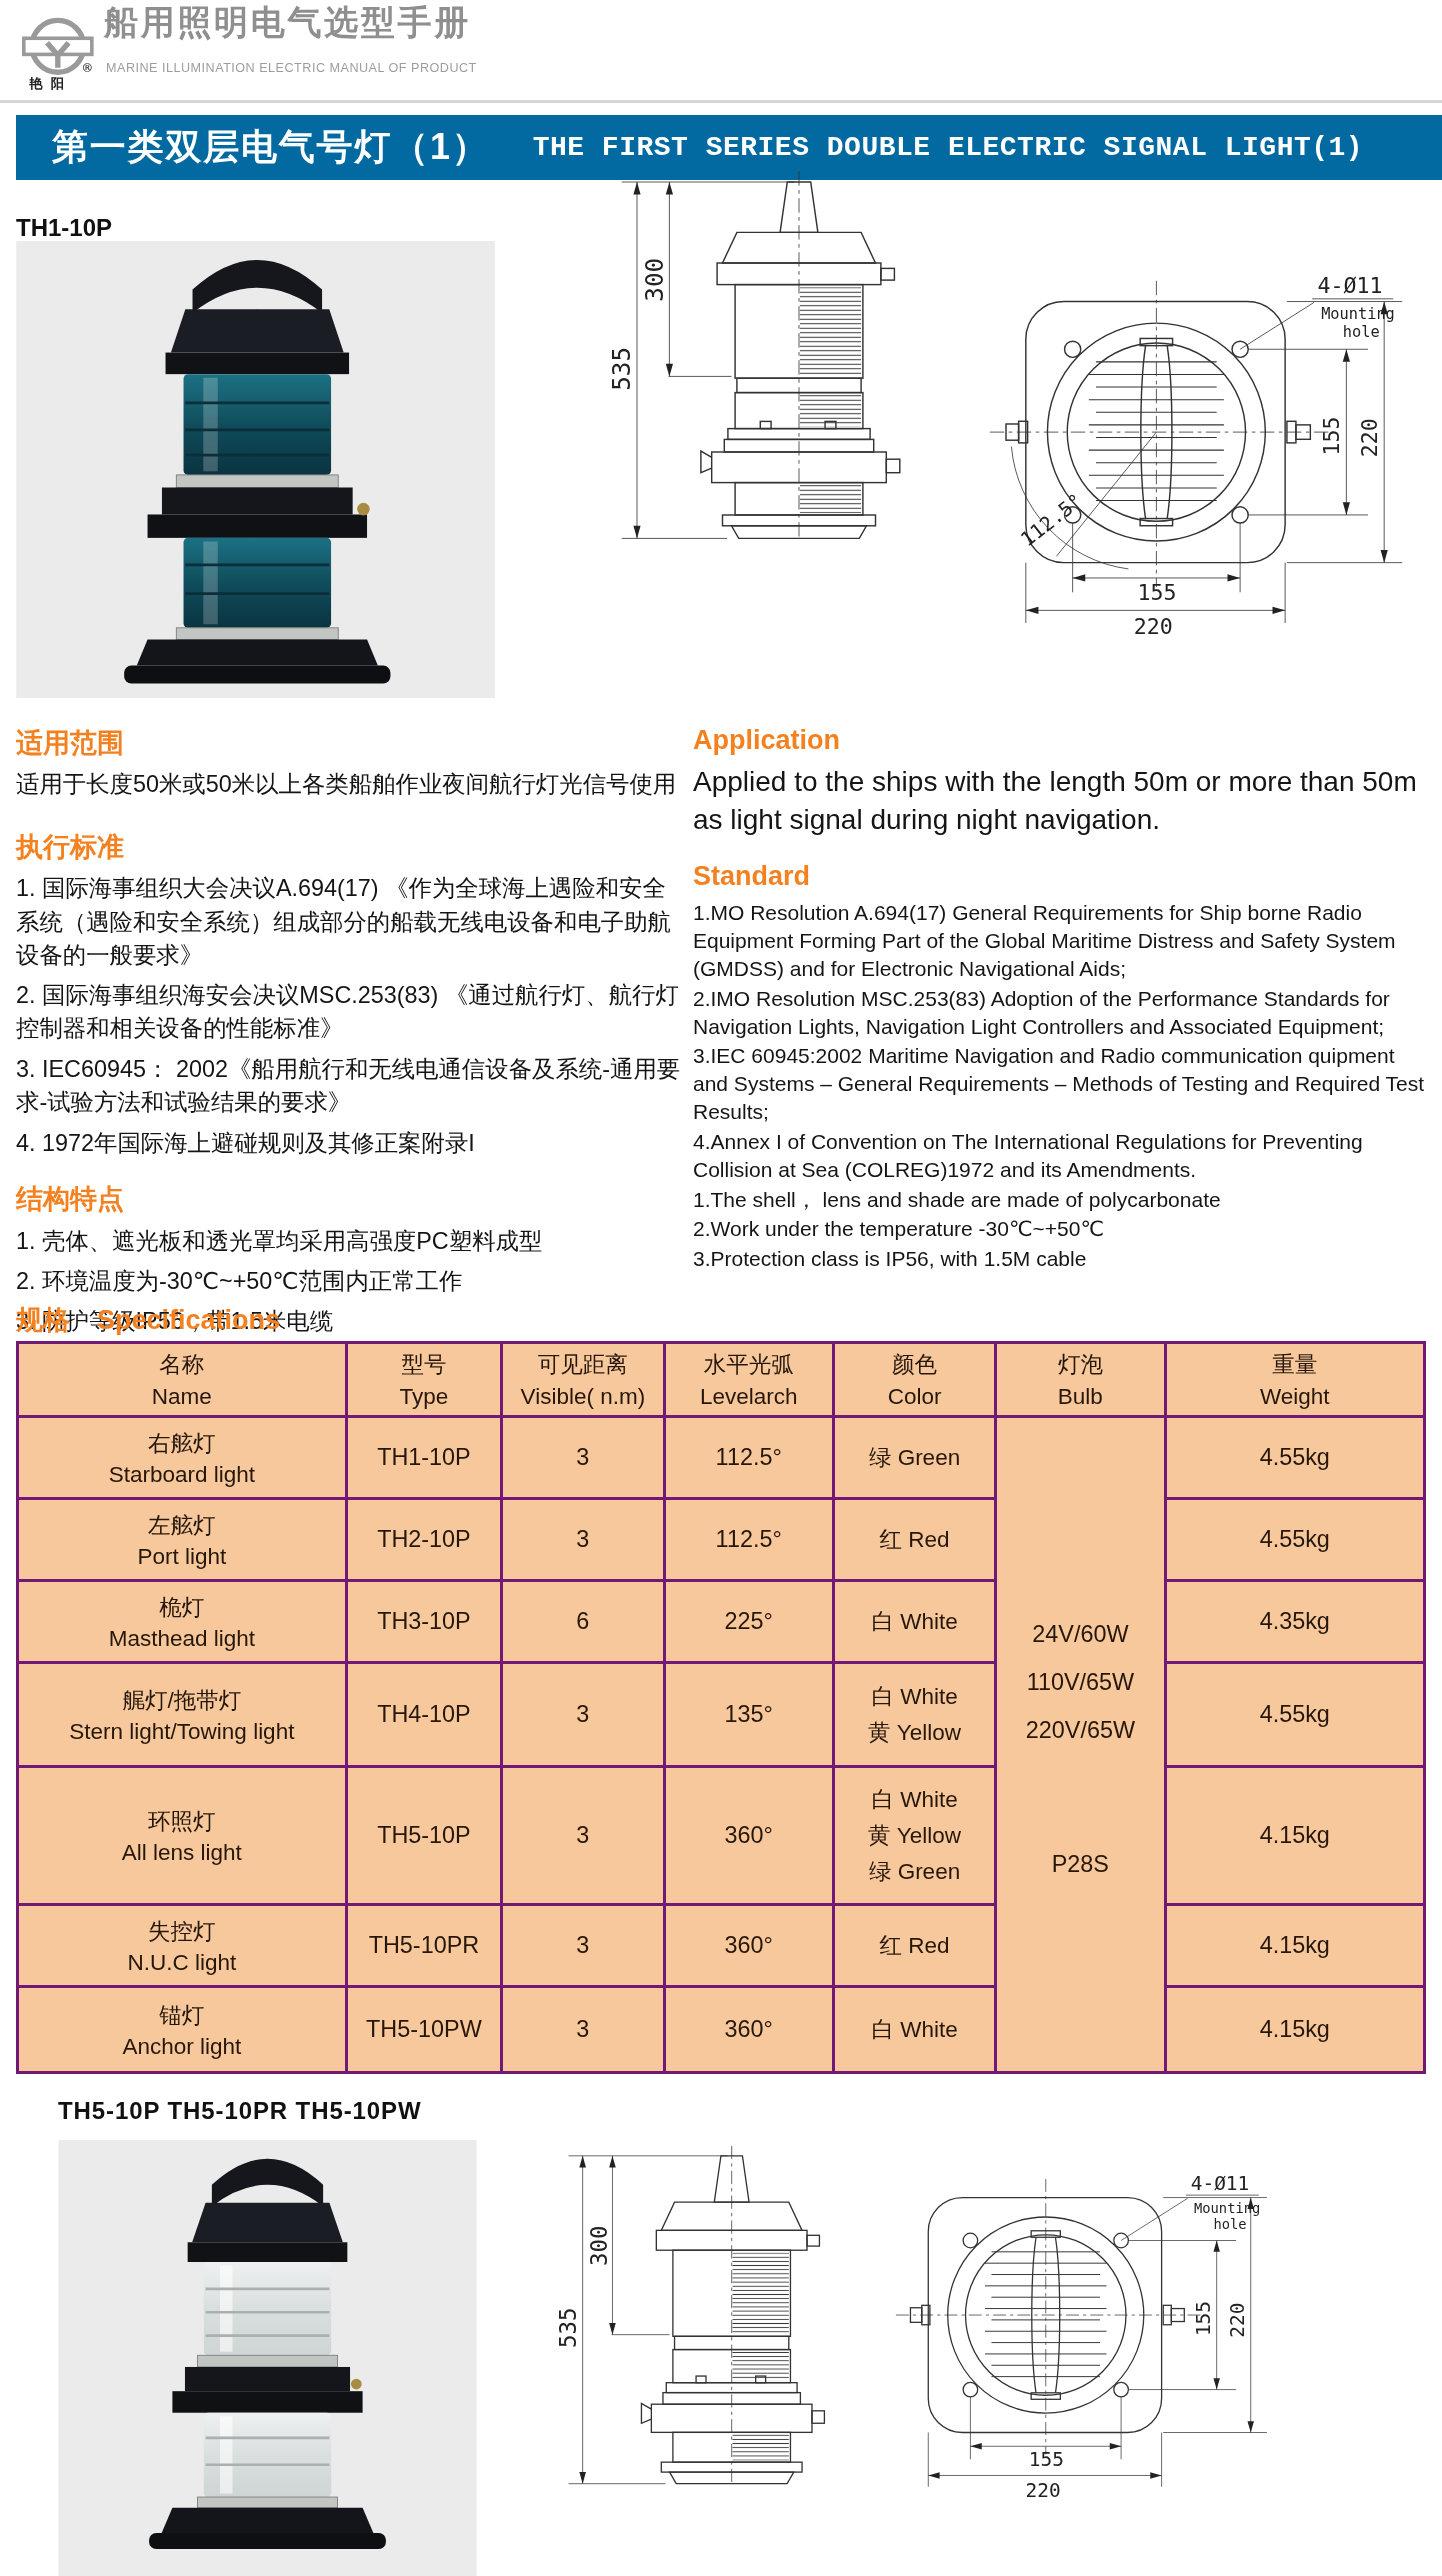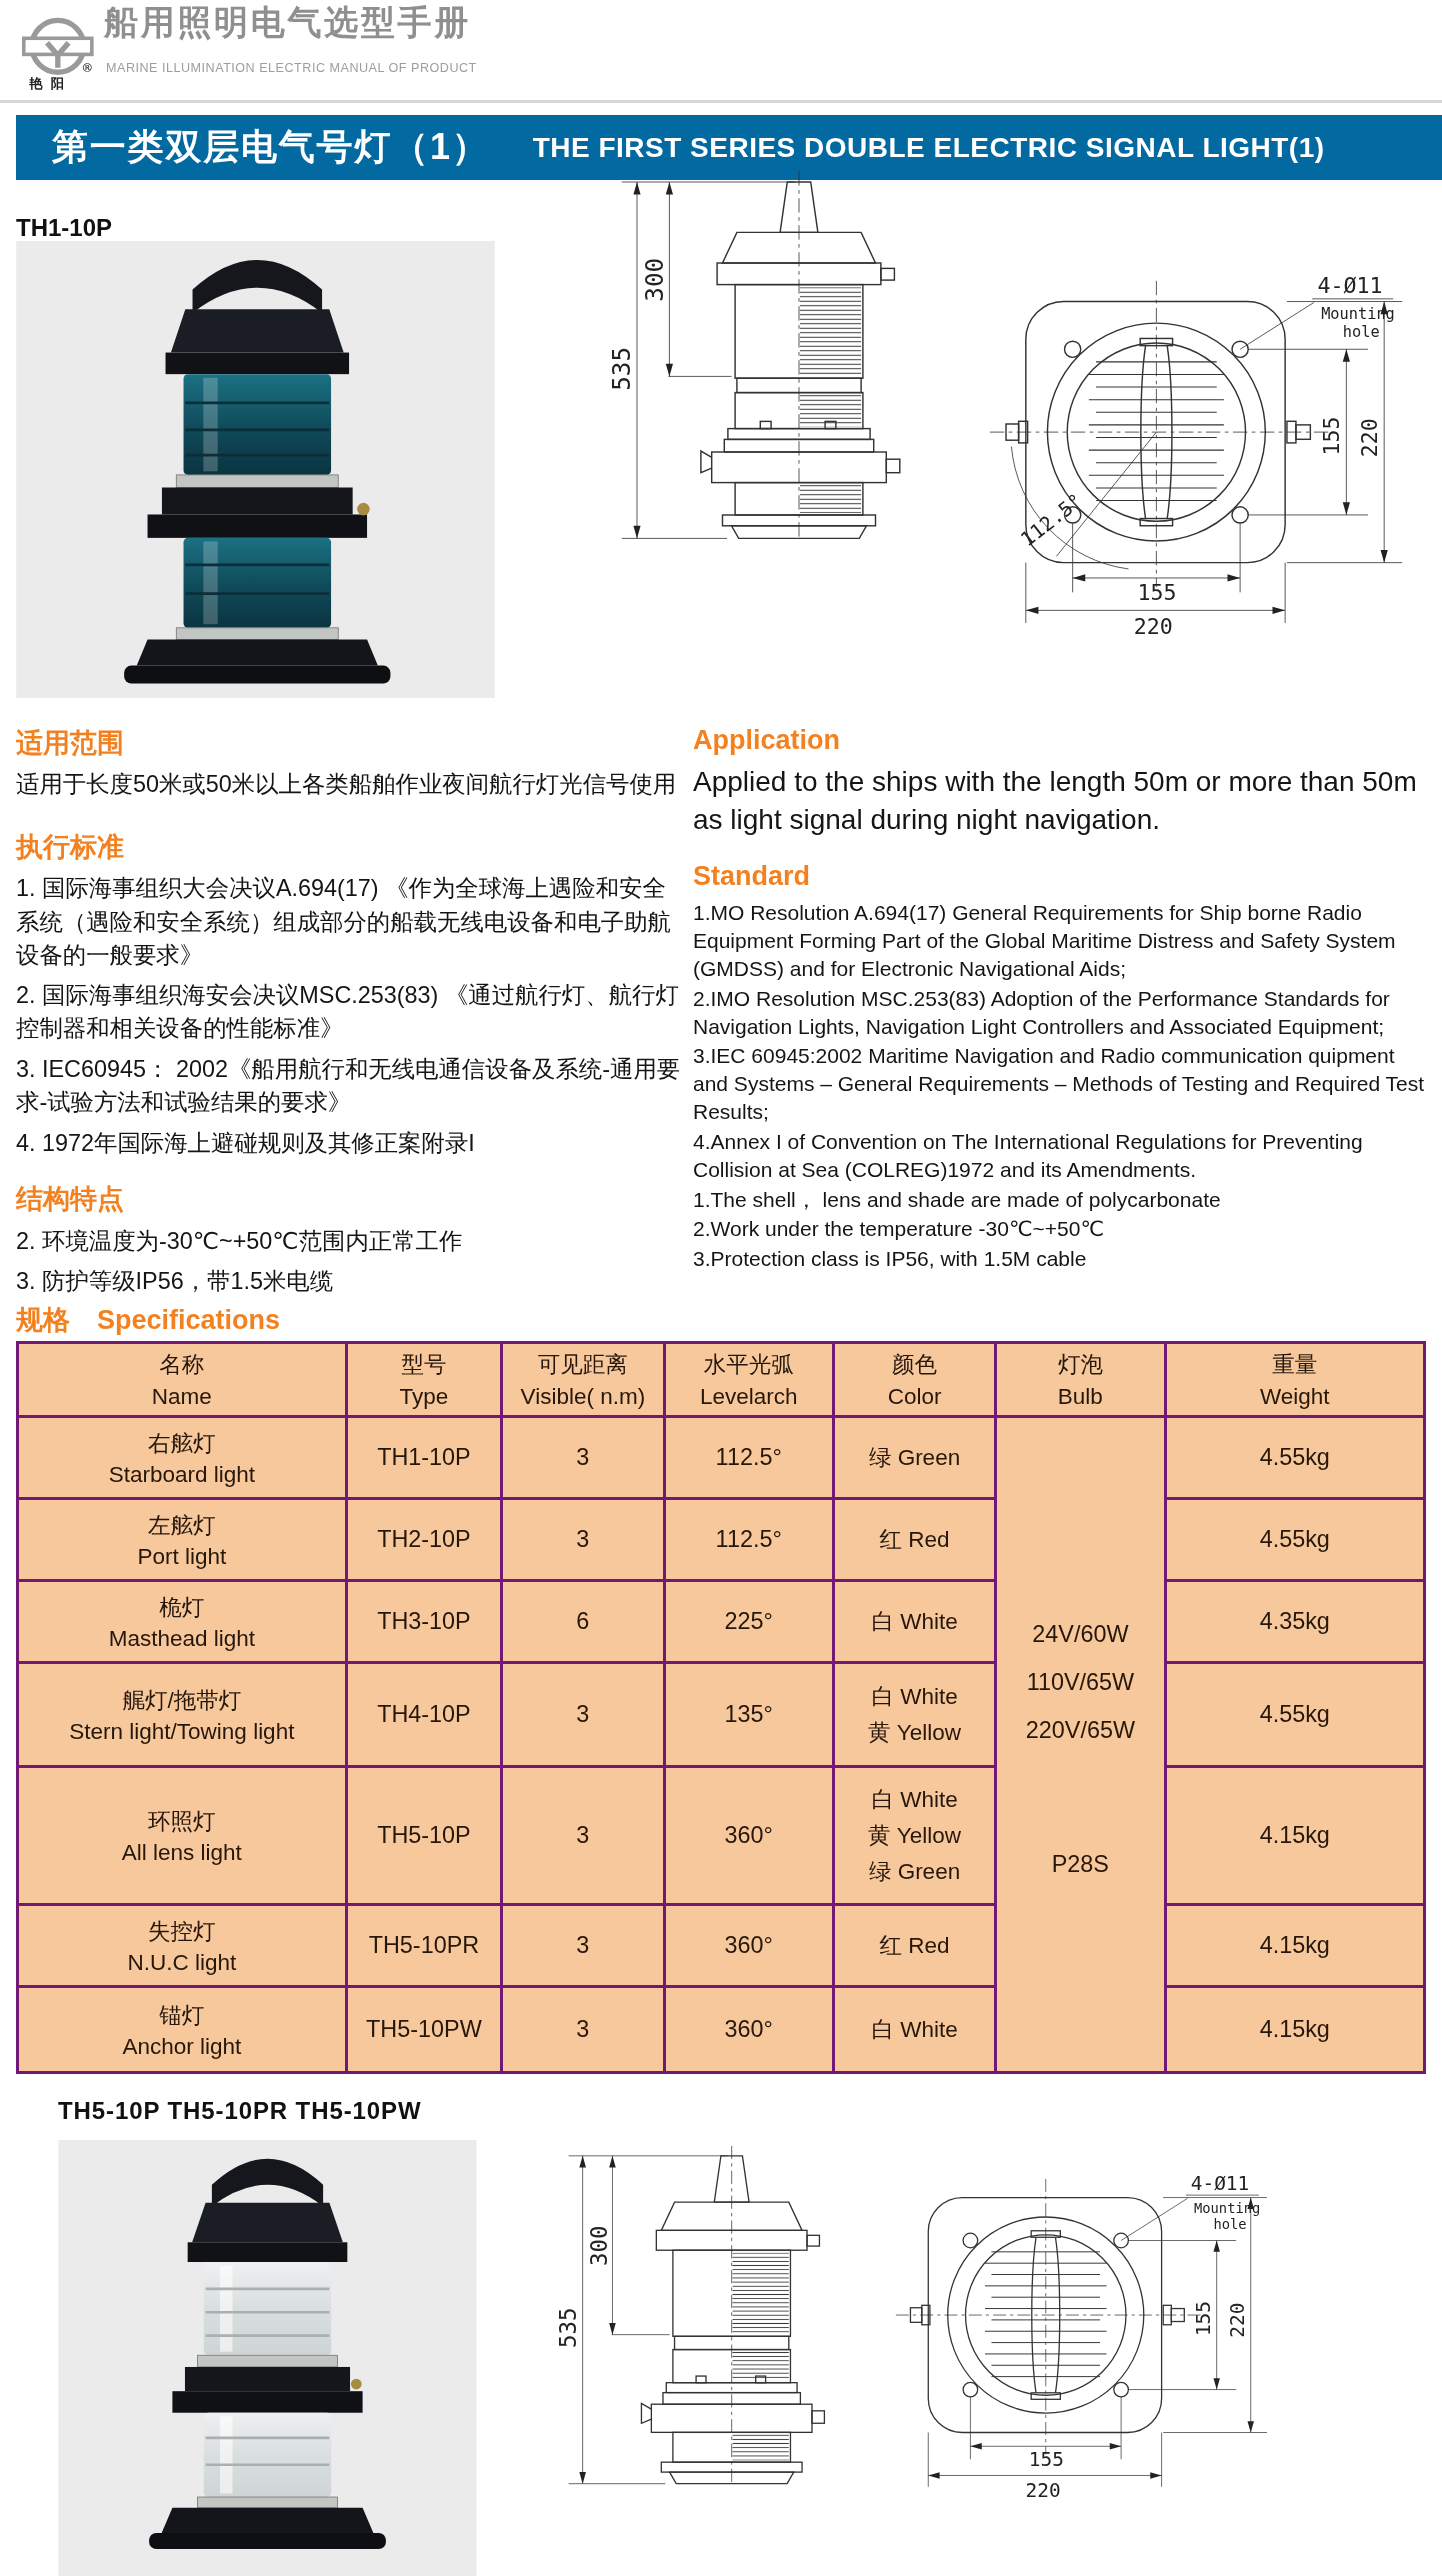--- a/index.html
+++ b/index.html
@@ -11,21 +11,21 @@
   .logo { position:absolute; left:21.6px; top:14.4px; width:77px; height:79px; }
   .hdr-title { position:absolute; left:104px; top:0; font-size:34px; font-weight:bold;
                color:#8f8f8f; letter-spacing:2.7px; }
   .hdr-sub { position:absolute; left:106px; top:61px; font-size:12.6px; color:#9d9d9d; letter-spacing:0.5px; }
   .hdr-rule { position:absolute; left:0; top:100px; width:1443px; height:2.7px; background:#d6d6d6; }
 
   
   .banner { position:absolute; left:16px; top:115px; width:1427px; height:65px; background:#0369a1;
             display:flex; align-items:center; padding-left:36px; }
   .banner-cn { color:#fff; font-size:36px; font-weight:800; letter-spacing:1.8px; }
-  .banner-en { color:#fff; font-size:28px; font-weight:800; margin-left:43px; letter-spacing:0.5px; }
+  .banner-en { color:#fff; font-size:28px; font-weight:800; margin-left:43px; letter-spacing:0.5px;font-family:Liberation Mono, monospace; }
 
   .model-top { position:absolute; left:16px; top:214px; font-size:24px; font-weight:bold; color:#111; }
 
   
   .photo1 { position:absolute; left:16px; top:241px; width:479px; height:457px; }
   .photo2 { position:absolute; left:58px; top:2140px; width:419px; height:436px; }
 
   
   .draw { position:absolute; }
   .d-front1 { left:538px; top:155px; width:414px; height:387px; }
@@ -250,20 +250,21 @@
     <div class="sec-h">适用范围</div>
     <div class="cn-body">适用于长度50米或50米以上各类船舶作业夜间航行灯光信号使用</div>
 
     <div class="sec-h gap-lg">执行标准</div>
     <div class="cn-item">1. 国际海事组织大会决议A.694(17) 《作为全球海上遇险和安全系统（遇险和安全系统）组成部分的船载无线电设备和电子助航设备的一般要求》</div>
     <div class="cn-item">2. 国际海事组织海安会决议MSC.253(83) 《通过航行灯、航行灯控制器和相关设备的性能标准》</div>
     <div class="cn-item">3. IEC60945： 2002《船用航行和无线电通信设备及系统-通用要求-试验方法和试验结果的要求》</div>
     <div class="cn-item">4. 1972年国际海上避碰规则及其修正案附录I</div>
 
     <div class="sec-h gap-md">结构特点</div>
+    <div class="cn-item">1. 壳体、遮光板和透光罩均采用高强度PC塑料成型</div>
     <div class="cn-item">2. 环境温度为-30℃~+50℃范围内正常工作</div>
     <div class="cn-item">3. 防护等级IP56，带1.5米电缆</div>
   </div>
 
   <div class="col-en">
     <div class="sec-h">Application</div>
     <div class="en-body">Applied to the ships with the length 50m or more than 50m as light signal during night navigation.</div>
 
     <div class="sec-h gap-md">Standard</div>
     <div class="en-item">1.MO Resolution A.694(17) General Requirements for Ship borne Radio Equipment Forming Part of the Global Maritime Distress and Safety System (GMDSS) and for Electronic Navigational Aids;</div>

